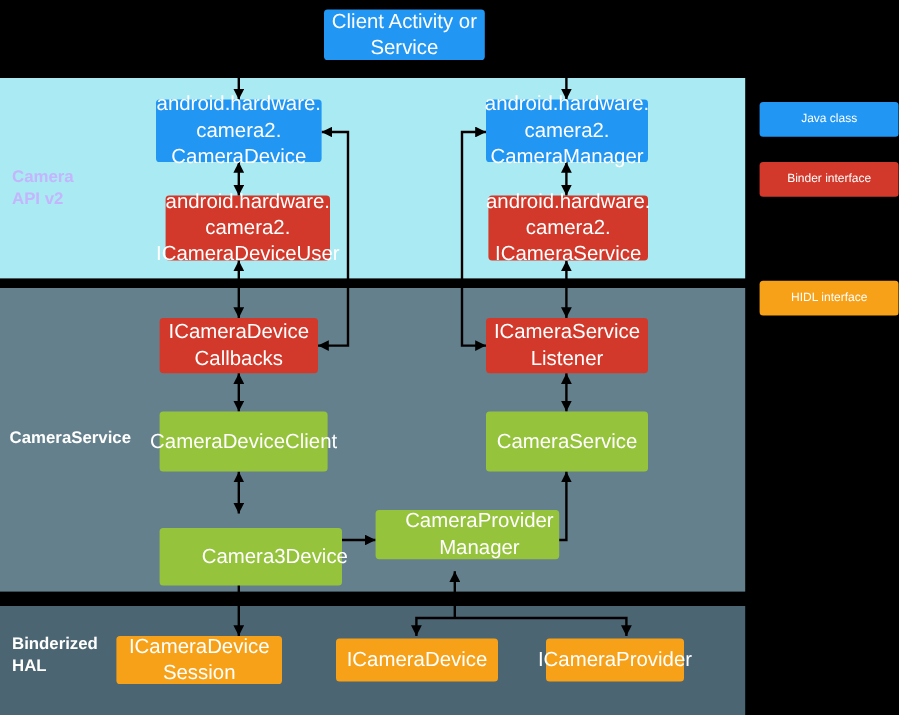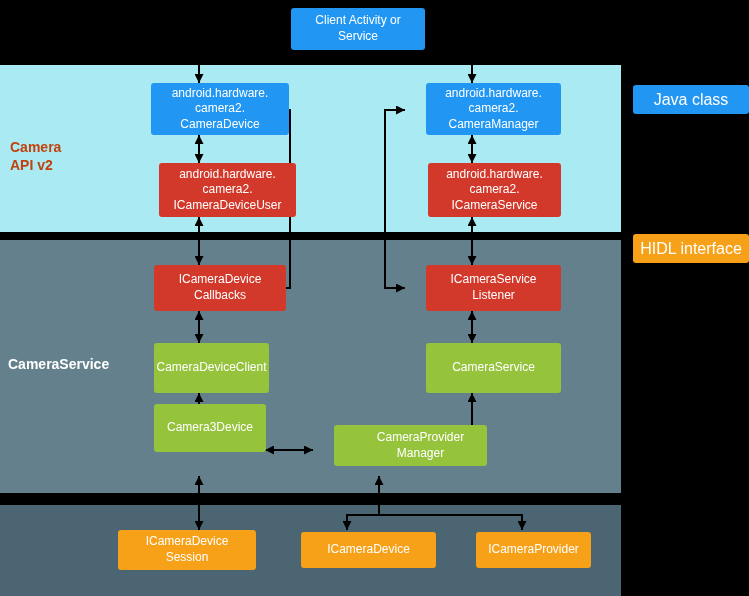--- a/index.html
+++ b/index.html
@@ -8,53 +8,53 @@
     font-family:"Liberation Sans", sans-serif;
   }
   .band{position:absolute;left:0;width:621px;z-index:1;}
   .band-api{top:65px;height:167px;background:var(--band_api);}
   .band-service{top:240px;height:253px;background:var(--band_service);}
   .band-hal{top:505px;height:91px;background:var(--band_hal);}
   .band-label{
     position:absolute;z-index:3;font-weight:bold;font-size:14px;line-height:1.3;
     white-space:pre-line;color:#fff;
   }
-  .band-label.dark{color:#c2410c;}
+  .band-label.dark{color:#c4b5fd;}
   .lbl-api{left:10px;top:138px;}
   .lbl-service{left:8px;top:355px;}
   .lbl-hal{left:10px;top:527px;}
   svg.connectors{position:absolute;left:0;top:0;z-index:2;}
   svg .wire{fill:none;stroke:var(--arrow);stroke-width:2;}
   .node{
     position:absolute;z-index:3;border-radius:3px;color:#fff;
     display:flex;align-items:center;justify-content:center;text-align:center;
-    font-size:12px;line-height:1.3;white-space:pre-line;margin-left:21px;
+    font-size:17px;line-height:1.3;white-space:pre-line;
   }
   .java{background:var(--java);}
   .binder{background:var(--binder);}
   .cpp{background:var(--cpp);}
   .hidl{background:var(--hidl);text-align:center;}
   .n-client{left:270px;top:8px;width:134px;height:42px;}
   .n-camera-device{left:130px;top:83px;width:138px;height:52px;}
   .n-camera-manager{left:405px;top:83px;width:135px;height:52px;}
   .n-icamera-device-user{left:138px;top:163px;width:137px;height:54px;}
   .n-icamera-service{left:407px;top:163px;width:133px;height:54px;}
   .n-icamera-device-callbacks{left:133px;top:265px;width:132px;height:46px;}
   .n-icamera-service-listener{left:405px;top:265px;width:135px;height:46px;}
-  .n-camera-device-client{left:133px;top:343px;width:115px;height:50px;}
+  .n-camera-device-client{left:133px;top:343px;width:140px;height:50px;}
   .n-camera-service-impl{left:405px;top:343px;width:135px;height:50px;}
-  .n-camera3-device{left:133px;top:404px;width:112px;height:48px;}
+  .n-camera3-device{left:133px;top:440px;width:112px;height:48px;padding-left:40px;}
   .n-camera-provider-manager{left:313px;top:425px;width:133px;height:41px;padding-left:20px;}
   .n-icamera-device-session{left:97px;top:530px;width:138px;height:40px;}
   .n-icamera-device{left:280px;top:532px;width:135px;height:36px;}
   .n-icamera-provider{left:455px;top:532px;width:115px;height:36px;}
   .legend-item{
     position:absolute;left:633px;width:116px;height:29px;z-index:3;border-radius:3px;
     color:#fff;display:flex;align-items:center;justify-content:center;
-    font-size:16px;white-space:pre-line;
+    font-size:10px;white-space:pre-line;
   }
   .lg-java{top:85px;}
   .lg-binder{top:135px;}
   .lg-cpp{top:184px;}
   .lg-hidl{top:234px;}
 </style>
 </head>
 <body>
 
 <div class="stage" style="--java: #2196F3; --binder: #D2392B; --cpp: #95C43C; --hidl: #F7A118; --band_api: #AAEAF2; --band_service: #64808C; --band_hal: #4B6573; --arrow: #000000; --background: #000000;">
@@ -83,20 +83,22 @@
     <path class="wire" d="M472,311 V343" marker-start="url(#arrow)" marker-end="url(#arrow)"></path>
     <path class="wire" d="M472,393 V450 H446" marker-start="url(#arrow)" marker-end="url(#arrow)"></path>
     <path class="wire" d="M265,450 H313" marker-start="url(#arrow)" marker-end="url(#arrow)"></path>
     <path class="wire" d="M379,476 V515" marker-start="url(#arrow)"></path>
     <path class="wire" d="M347,530 V515 H522 V530" marker-start="url(#arrow)" marker-end="url(#arrow)"></path>
   </svg>
 
   <div class="band-label dark lbl-api">Camera
 API v2</div>
   <div class="band-label lbl-service">CameraService</div>
+  <div class="band-label lbl-hal">Binderized
+HAL</div>
 
   <div class="node java n-client">Client Activity or
 Service</div>
   <div class="node java n-camera-device">android.hardware.
 camera2.
 CameraDevice</div>
   <div class="node java n-camera-manager">android.hardware.
 camera2.
 CameraManager</div>
   <div class="node binder n-icamera-device-user">android.hardware.
@@ -113,15 +115,16 @@
   <div class="node cpp n-camera-service-impl">CameraService</div>
   <div class="node cpp n-camera3-device">Camera3Device</div>
   <div class="node cpp n-camera-provider-manager">CameraProvider
 Manager</div>
   <div class="node hidl n-icamera-device-session">ICameraDevice
 Session</div>
   <div class="node hidl n-icamera-device">ICameraDevice</div>
   <div class="node hidl n-icamera-provider">ICameraProvider</div>
 
   <div class="legend-item java lg-java">Java class</div>
+  <div class="legend-item binder lg-binder">Binder interface</div>
   <div class="legend-item hidl lg-hidl">HIDL interface</div>
 
 </div>
 
 </body></html>

